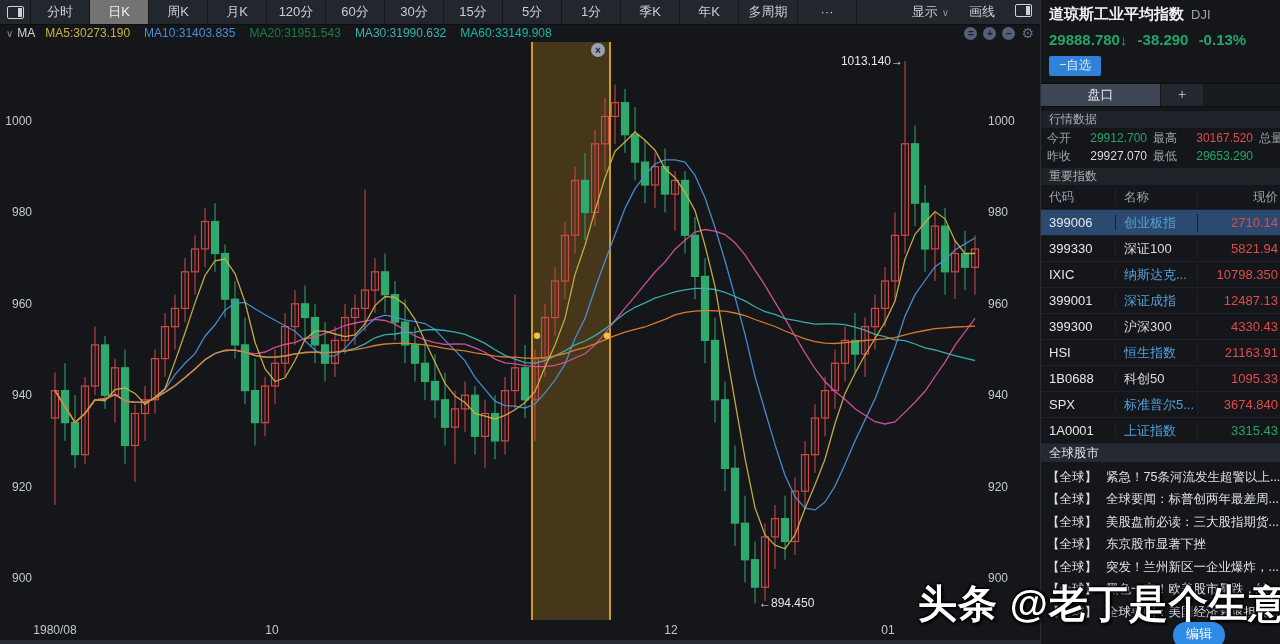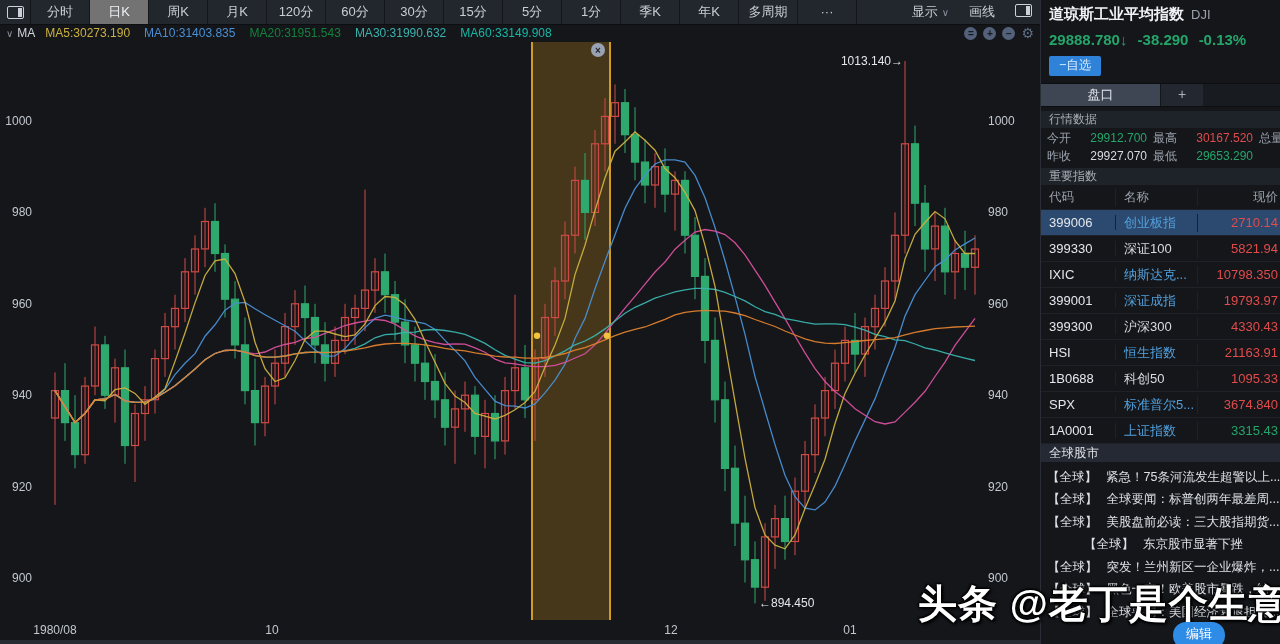--- a/index.html
+++ b/index.html
@@ -56,21 +56,21 @@
   .idx-header{display:flex;height:24px;align-items:center;font-size:12.5px;color:#9aa1ab;border-bottom:1px solid #1e2127;}
   .col-code{width:75px;padding-left:8px;box-sizing:border-box;border-right:1px solid #1e2127;}
   .col-name{width:82px;padding-left:8px;box-sizing:border-box;border-right:1px solid #1e2127;white-space:nowrap;overflow:hidden;}
   .col-price{flex:1;text-align:right;padding-right:2px;white-space:nowrap;}
   .irow{display:flex;height:25px;align-items:center;font-size:13px;border-bottom:1px solid #1e2127;cursor:pointer;}
   .irow .col-code{color:#e4e7ec;}
   .irow.sel{background:#2c4a70;}
   .glob-head{height:18px;line-height:18px;font-size:12.5px;color:#dfe2e7;background:#242933;padding-left:8px;}
   .news{padding-top:4px;}
   .n-row{display:flex;height:22.5px;align-items:center;font-size:12.5px;color:#dde0e5;
-         padding-left:6px;white-space:nowrap;overflow:hidden;cursor:pointer;justify-content:center;}
+         padding-left:6px;white-space:nowrap;overflow:hidden;cursor:pointer;}
   .n-pre{margin-right:9px;flex:0 0 auto;}
   .n-txt{overflow:hidden;}
   
   .watermark{position:absolute;left:918px;top:577px;font-size:39px;font-weight:800;color:#ffffff;
              white-space:nowrap;z-index:50;letter-spacing:1px;pointer-events:none;
              text-shadow:2px 2px 3px #000,-1px -1px 2px #000,1px -1px 2px #000,-1px 1px 2px #000;}
   .edit-btn{position:absolute;left:1173px;top:622px;padding:3px 13px 6px 13px;border-radius:13px;
             background:#2e8be6;color:#fff;font-size:13px;z-index:60;cursor:pointer;}
 </style>
 </head>
@@ -340,21 +340,21 @@
         <text x="988" y="448.6" text-anchor="start" fill="#c3c8cf" font-size="12">920</text>
         <text x="32" y="540.0" text-anchor="end" fill="#c3c8cf" font-size="12">900</text>
         <text x="988" y="540.0" text-anchor="start" fill="#c3c8cf" font-size="12">900</text>
       </svg>
 
     <div class="xaxis">
         <span style="left: 55px; top: 3px;">1980/08</span>
         <span style="left: 272px; top: 3px;">10</span>
         <span style="left: 498px; top: 18px; text-align: right;">11</span>
         <span style="left: 671px; top: 3px;">12</span>
-        <span style="left: 850px; top: 3px;">01</span>
+        <span style="left: 888px; top: 3px;">01</span>
       </div>
     <div class="hstrip"></div>
   </div>
 
   <div class="right-pane">
     <div class="rp-head">
       <div class="rp-title">
         <span>道琼斯工业平均指数</span><span class="rp-sym">DJI</span>
       </div>
       <div class="rp-price">
@@ -407,21 +407,21 @@
           <span class="col-price" style="color: rgb(225, 75, 75);">5821.94</span>
         </div>
         <div class="irow">
           <span class="col-code">IXIC</span>
           <span class="col-name" style="color: rgb(82, 160, 220);">纳斯达克...</span>
           <span class="col-price" style="color: rgb(225, 75, 75);">10798.350</span>
         </div>
         <div class="irow">
           <span class="col-code">399001</span>
           <span class="col-name" style="color: rgb(82, 160, 220);">深证成指</span>
-          <span class="col-price" style="color: rgb(225, 75, 75);">19793.97</span>
+          <span class="col-price" style="color: rgb(225, 75, 75);">12487.13</span>
         </div>
         <div class="irow">
           <span class="col-code">399300</span>
           <span class="col-name" style="color: rgb(216, 219, 224);">沪深300</span>
           <span class="col-price" style="color: rgb(225, 75, 75);">4330.43</span>
         </div>
         <div class="irow">
           <span class="col-code">HSI</span>
           <span class="col-name" style="color: rgb(82, 160, 220);">恒生指数</span>
           <span class="col-price" style="color: rgb(225, 75, 75);">21163.91</span>

